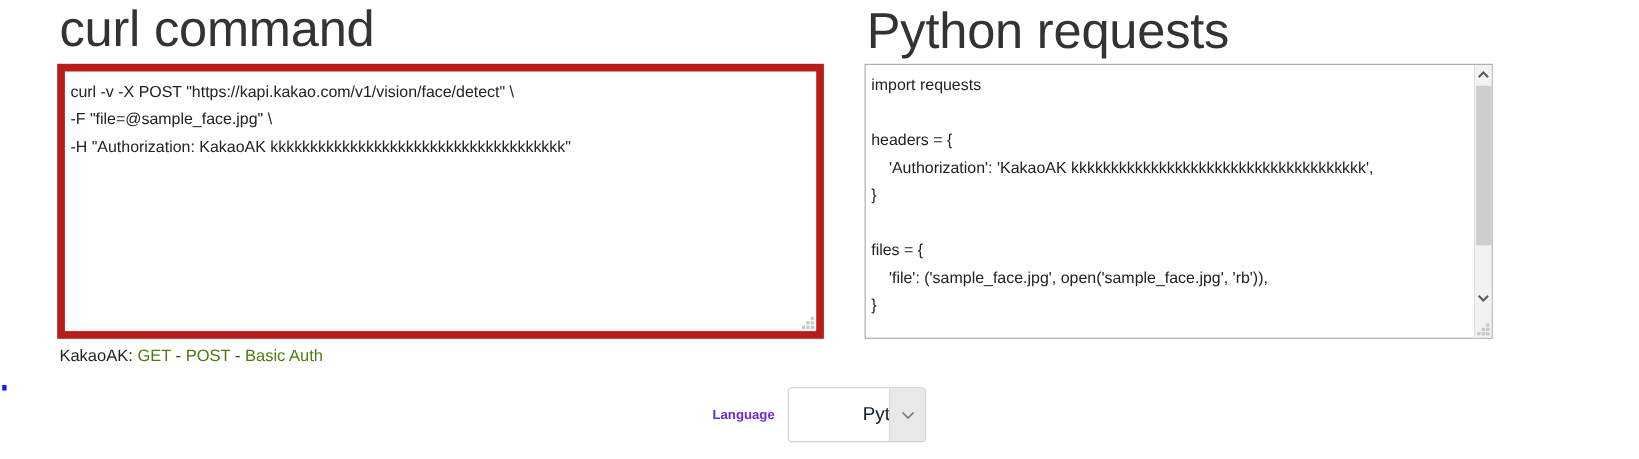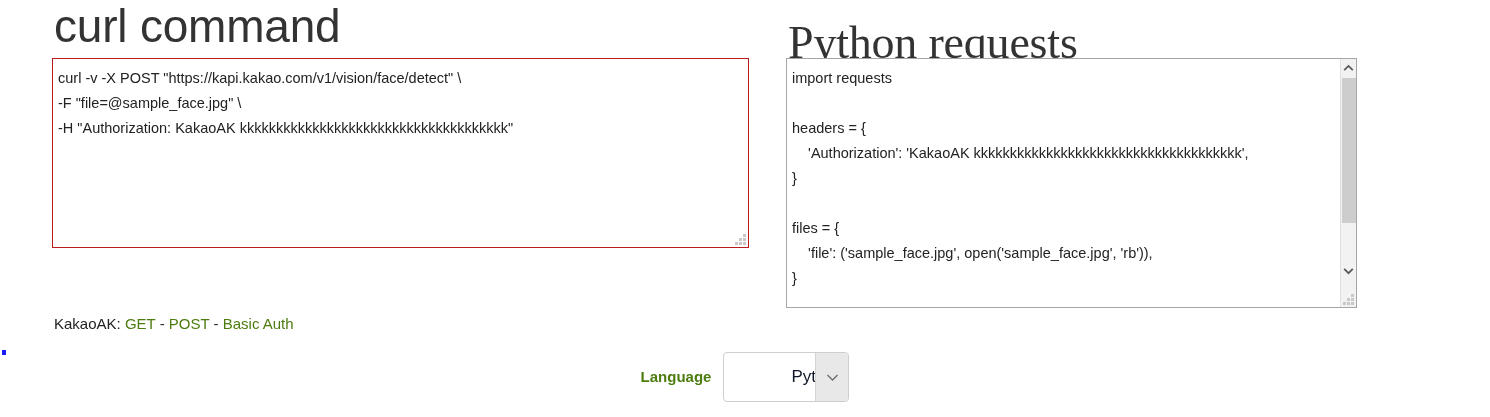--- a/index.html
+++ b/index.html
@@ -20,35 +20,35 @@
   .panel-title {
     position: absolute;
     font-size: 46px;
     font-weight: 400;
     line-height: 40px;
     color: #333333;
     letter-spacing: -0.2px;
     white-space: nowrap;
   }
   #curl-title  { left: 54px;  top: 6px; }
-  #py-title    { left: 788px; top: 23px; font-family: Liberation Serif, serif; }
+  #py-title    { left: 788px; top: 8px; }
 
   
   .code-box {
     position: absolute;
     box-sizing: border-box;
     background: #ffffff;
     overflow: hidden;
   }
   #curl-box {
     left: 52px;
     top: 58px;
     width: 697px;
-    height: 190px;
-    border: 1px solid #b91c1c;
+    height: 250px;
+    border: 7px solid #b91c1c;
   }
   #py-box {
     left: 786px;
     top: 58px;
     width: 571px;
     height: 250px;
     border: 1px solid #a6a6a6;
   }
 
   .code-text {
@@ -141,23 +141,23 @@
     position: absolute;
     left: 0;
     top: 352px;
     width: 1490px;
     display: flex;
     align-items: center;
     justify-content: center;
     gap: 12px;
   }
   #lang-label {
-    font-size: 15px;
+    font-size: 12px;
     font-weight: bold;
-    color: #4d7c0f;
+    color: #6d28d9;
     line-height: 20px;
   }
   #lang-select {
     position: relative;
     width: 126px;
     height: 50px;
     border: 1px solid #cfcfcf;
     border-radius: 4px;
     background: #ffffff;
     box-sizing: border-box;

